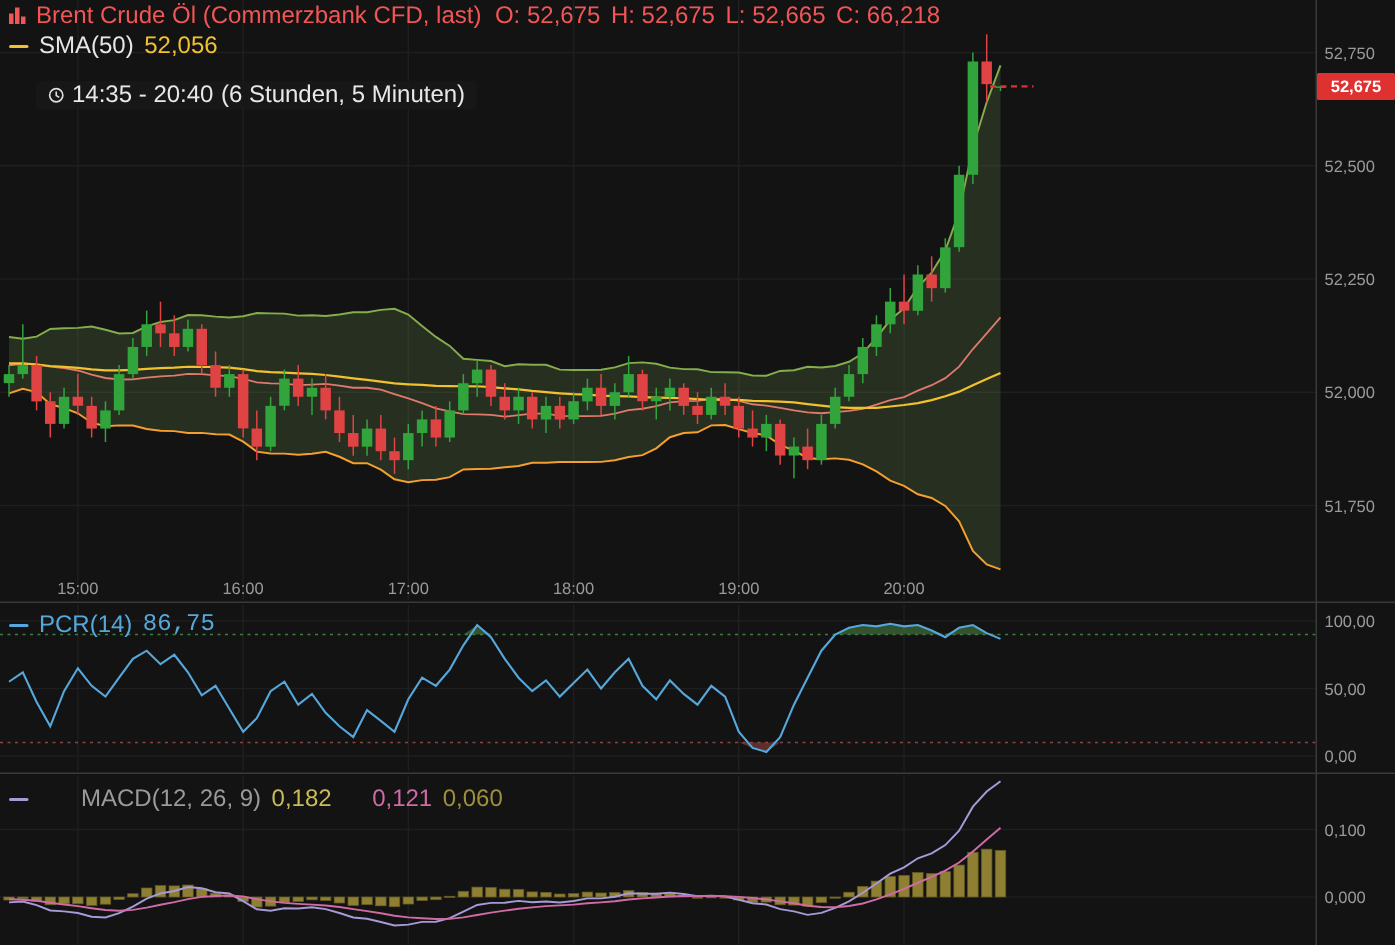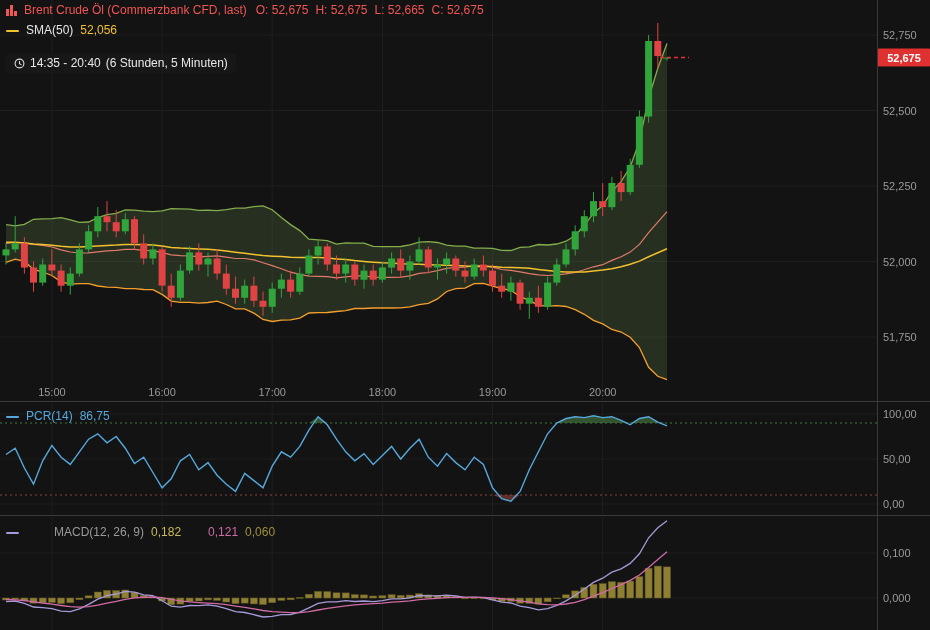--- a/index.html
+++ b/index.html
@@ -1,21 +1,21 @@
 <!DOCTYPE html>
 <html><head>
 <meta charset="utf-8">
 <style>
   * { margin:0; padding:0; box-sizing:border-box; }
   html,body { background:#131313; }
   body { width:930px; height:630px; overflow:hidden; font-family:"Liberation Sans","DejaVu Sans",sans-serif; }
   #app { position:relative; width:930px; height:630px; background:#131313; }
   #chart-svg { position:absolute; top:0; left:0; display:block; }
   #chart-svg text { font-family:"Liberation Sans","DejaVu Sans",sans-serif; }
-  .legend { position:absolute; z-index:5; font-size:12px; line-height:13px;
+  .legend { position:absolute; z-index:5; font-size:16px; line-height:13px;
             display:flex; align-items:center; gap:7px; white-space:nowrap; }
   .dash { display:inline-block; width:13px; height:2px; border-radius:1px; }
   .cndl-icon { display:inline-flex; align-items:flex-end; gap:1px; height:11px; }
   .cndl-icon i { display:block; width:3px; background:currentColor; }
   .cndl-icon i:nth-child(1){ height:7px; }
   .cndl-icon i:nth-child(2){ height:11px; }
   .cndl-icon i:nth-child(3){ height:5px; }
   .time-badge { padding:3px 8px; border-radius:3px; gap:5px; }
   .vgap { margin-left:2px; }
 </style>
@@ -335,43 +335,43 @@
   <div class="legend" style="top:4px;left:6px">
     <span class="cndl-icon" style="color: rgb(242, 85, 85);">
         <i></i>
         <i></i>
         <i></i>
       </span>
     <span style="color: rgb(242, 85, 85);">Brent Crude Öl (Commerzbank CFD, last)</span>
     <span class="vgap" style="color: rgb(242, 85, 85);">O: 52,675</span>
     <span style="color: rgb(242, 85, 85);">H: 52,675</span>
     <span style="color: rgb(242, 85, 85);">L: 52,665</span>
-    <span style="color: rgb(242, 85, 85);">C: 52,675</span>
+    <span style="color: rgb(242, 85, 85);">C: 66,218</span>
   </div>
 
   <div class="legend" style="top:24px;left:6px">
     <span class="dash" style="background: rgb(242, 193, 46);"></span>
     <span style="color: rgb(230, 230, 230);">SMA(50)</span>
     <span style="color: rgb(242, 193, 46);">52,056</span>
   </div>
 
 
-  <div class="legend time-badge" style="top: 54px; left: 6px; background: rgba(24, 24, 24, 0.92); text-align: center;">
+  <div class="legend time-badge" style="top: 54px; left: 24px; background: rgba(24, 24, 24, 0.92); text-align: center;">
     <svg width="11" height="11" viewBox="0 0 11 11">
       <circle cx="5.5" cy="5.5" r="4.4" fill="none" stroke="#dddddd" stroke-width="1.1"></circle>
       <path d="M5.5 3v2.7l2 1.2" fill="none" stroke="#dddddd" stroke-width="1.1"></path>
     </svg>
     <span style="color: rgb(232, 232, 232);">14:35 - 20:40</span>
     <span style="color: rgb(232, 232, 232);">(6 Stunden, 5 Minuten)</span>
   </div>
 
   <div class="legend" style="top:410px;left:6px">
     <span class="dash" style="background: rgb(86, 168, 220);"></span>
     <span style="color: rgb(86, 168, 220);">PCR(14)</span>
-    <span style="color: rgb(86, 168, 220);">86,75</span>
+    <span style="color: rgb(86, 168, 220); font-family: Liberation Mono, monospace;">86,75</span>
   </div>
 
   <div class="legend" style="top:526px;left:6px">
     <span class="dash" style="background: rgb(167, 154, 216);"></span>
     <span style="color: rgb(154, 154, 154); margin-left: 28px;">MACD(12, 26, 9)</span>
     <span style="color: rgb(200, 188, 90);">0,182</span>
     <span style="color: rgb(207, 107, 165); padding-left: 20px;">0,121</span>
     <span style="color: rgb(158, 143, 61);">0,060</span>
   </div>
 </div>

